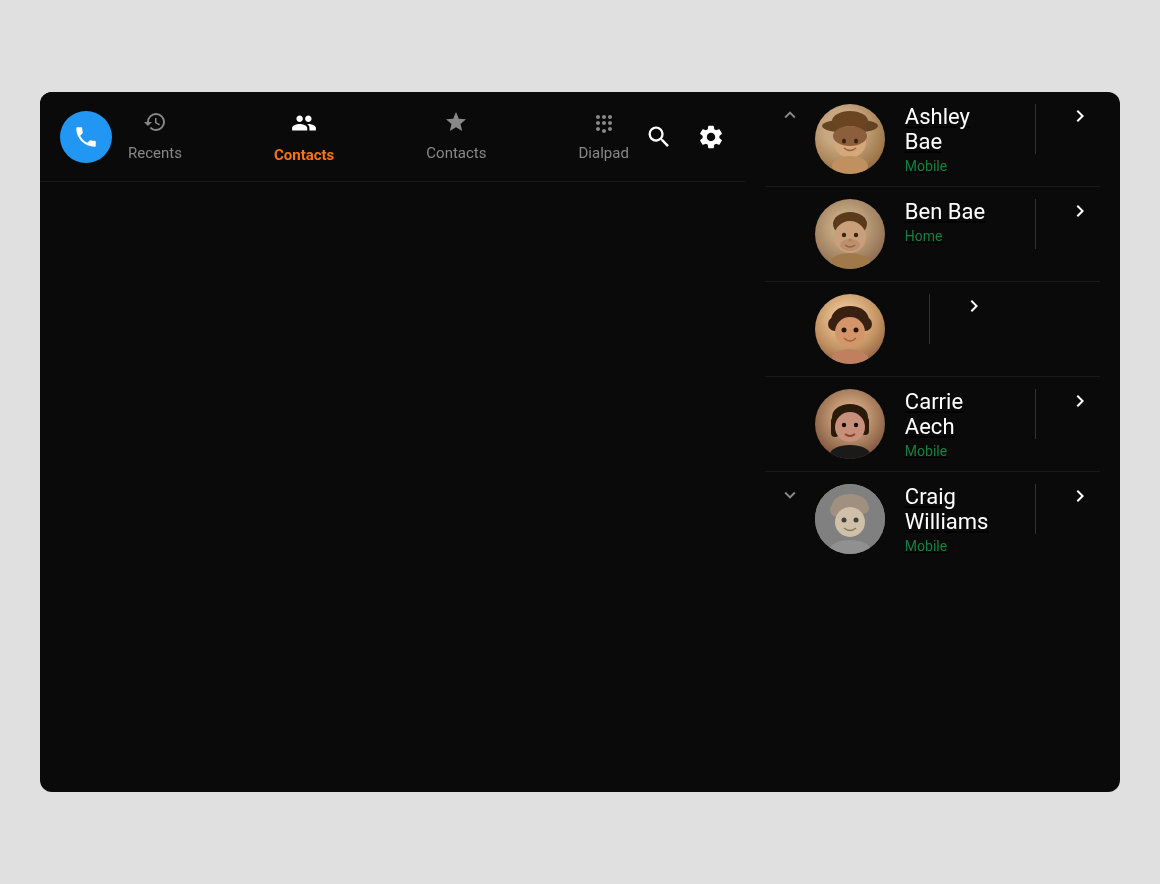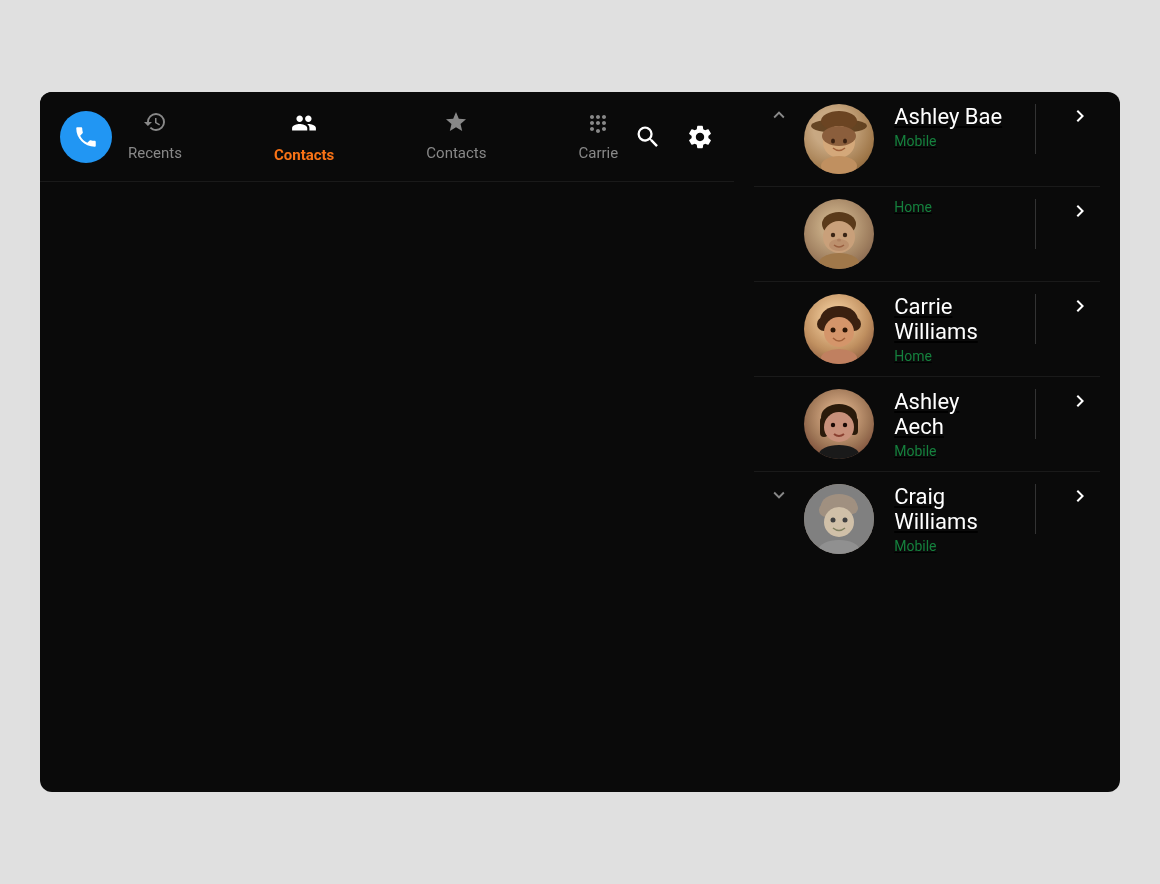--- a/index.html
+++ b/index.html
@@ -210,21 +210,21 @@
         </span>
         <span class="tab-label">Contacts</span>
       </div>
 
       <div class="nav-tab">
         <span class="tab-icon">
           <svg width="24" height="24" viewBox="0 0 24 24" fill="#888">
             <path d="M12 19c-1.1 0-2 .9-2 2s.9 2 2 2 2-.9 2-2-.9-2-2-2zm-6-2c-1.1 0-2 .9-2 2s.9 2 2 2 2-.9 2-2-.9-2-2-2zm12 0c-1.1 0-2 .9-2 2s.9 2 2 2 2-.9 2-2-.9-2-2-2zm-12-6c-1.1 0-2 .9-2 2s.9 2 2 2 2-.9 2-2-.9-2-2-2zm6 0c-1.1 0-2 .9-2 2s.9 2 2 2 2-.9 2-2-.9-2-2-2zm6 0c-1.1 0-2 .9-2 2s.9 2 2 2 2-.9 2-2-.9-2-2-2zM6 5C4.9 5 4 5.9 4 7s.9 2 2 2 2-.9 2-2-.9-2-2-2zm6 0c-1.1 0-2 .9-2 2s.9 2 2 2 2-.9 2-2-.9-2-2-2zm6 0c-1.1 0-2 .9-2 2s.9 2 2 2 2-.9 2-2-.9-2-2-2z"></path>
           </svg>
         </span>
-        <span class="tab-label">Carrie</span>
+        <span class="tab-label">Dialpad</span>
       </div>
     </div>
 
     <div class="nav-actions">
       <div class="nav-action-btn">
         <svg viewBox="0 0 24 24">
           <path d="M15.5 14h-.79l-.28-.27A6.471 6.471 0 0 0 16 9.5 6.5 6.5 0 1 0 9.5 16c1.61 0 3.09-.59 4.23-1.57l.27.28v.79l5 4.99L20.49 19l-4.99-5zm-6 0C7.01 14 5 11.99 5 9.5S7.01 5 9.5 5 14 7.01 14 9.5 11.99 14 9.5 14z"></path>
         </svg>
       </div>
       <div class="nav-action-btn">
@@ -289,20 +289,21 @@
           <ellipse cx="41" cy="36" rx="2.2" ry="2.2" fill="#3a2515"></ellipse>
 
           <ellipse cx="35" cy="41" rx="2" ry="1.5" fill="#b08060"></ellipse>
 
           <path d="M30 46 Q35 50 40 46" stroke="#9a6040" stroke-width="1.5" fill="none"></path>
 
           <ellipse cx="35" cy="64" rx="20" ry="10" fill="#a0784a"></ellipse>
         </svg>
       </div>
       <div class="contact-info">
+        <div class="contact-name">Ben Bae</div>
         <div class="contact-type">Home</div>
       </div>
       <div class="contact-divider"></div>
       <div class="contact-chevron">
         <svg width="24" height="24" viewBox="0 0 24 24" fill="white">
           <path d="M10 6L8.59 7.41 13.17 12l-4.58 4.59L10 18l6-6z"></path>
         </svg>
       </div>
     </div>
 
@@ -318,24 +319,20 @@
           <circle cx="35" cy="38" r="15" fill="#d4956a"></circle>
 
           <ellipse cx="29" cy="36" rx="2.5" ry="2.5" fill="#2a1505"></ellipse>
           <ellipse cx="41" cy="36" rx="2.5" ry="2.5" fill="#2a1505"></ellipse>
 
           <path d="M29 44 Q35 50 41 44" stroke="#a0603a" stroke-width="1.5" fill="none"></path>
 
           <ellipse cx="35" cy="64" rx="18" ry="9" fill="#c08060"></ellipse>
         </svg>
       </div>
-      <div class="contact-info">
-        <div class="contact-name">Carrie Williams</div>
-        <div class="contact-type">Home</div>
-      </div>
       <div class="contact-divider"></div>
       <div class="contact-chevron">
         <svg width="24" height="24" viewBox="0 0 24 24" fill="white">
           <path d="M10 6L8.59 7.41 13.17 12l-4.58 4.59L10 18l6-6z"></path>
         </svg>
       </div>
     </div>
 
     <div class="contact-row">
       <div class="row-side-icon"></div>
@@ -350,21 +347,21 @@
 
           <ellipse cx="29" cy="36" rx="2.2" ry="2.2" fill="#1a0a05"></ellipse>
           <ellipse cx="41" cy="36" rx="2.2" ry="2.2" fill="#1a0a05"></ellipse>
 
           <path d="M30 45 Q35 49 40 45" stroke="#8a4030" stroke-width="2" fill="none"></path>
 
           <ellipse cx="35" cy="65" rx="20" ry="9" fill="#1a1a1a"></ellipse>
         </svg>
       </div>
       <div class="contact-info">
-        <div class="contact-name">Ashley Aech</div>
+        <div class="contact-name">Carrie Aech</div>
         <div class="contact-type">Mobile</div>
       </div>
       <div class="contact-divider"></div>
       <div class="contact-chevron">
         <svg width="24" height="24" viewBox="0 0 24 24" fill="white">
           <path d="M10 6L8.59 7.41 13.17 12l-4.58 4.59L10 18l6-6z"></path>
         </svg>
       </div>
     </div>
 

